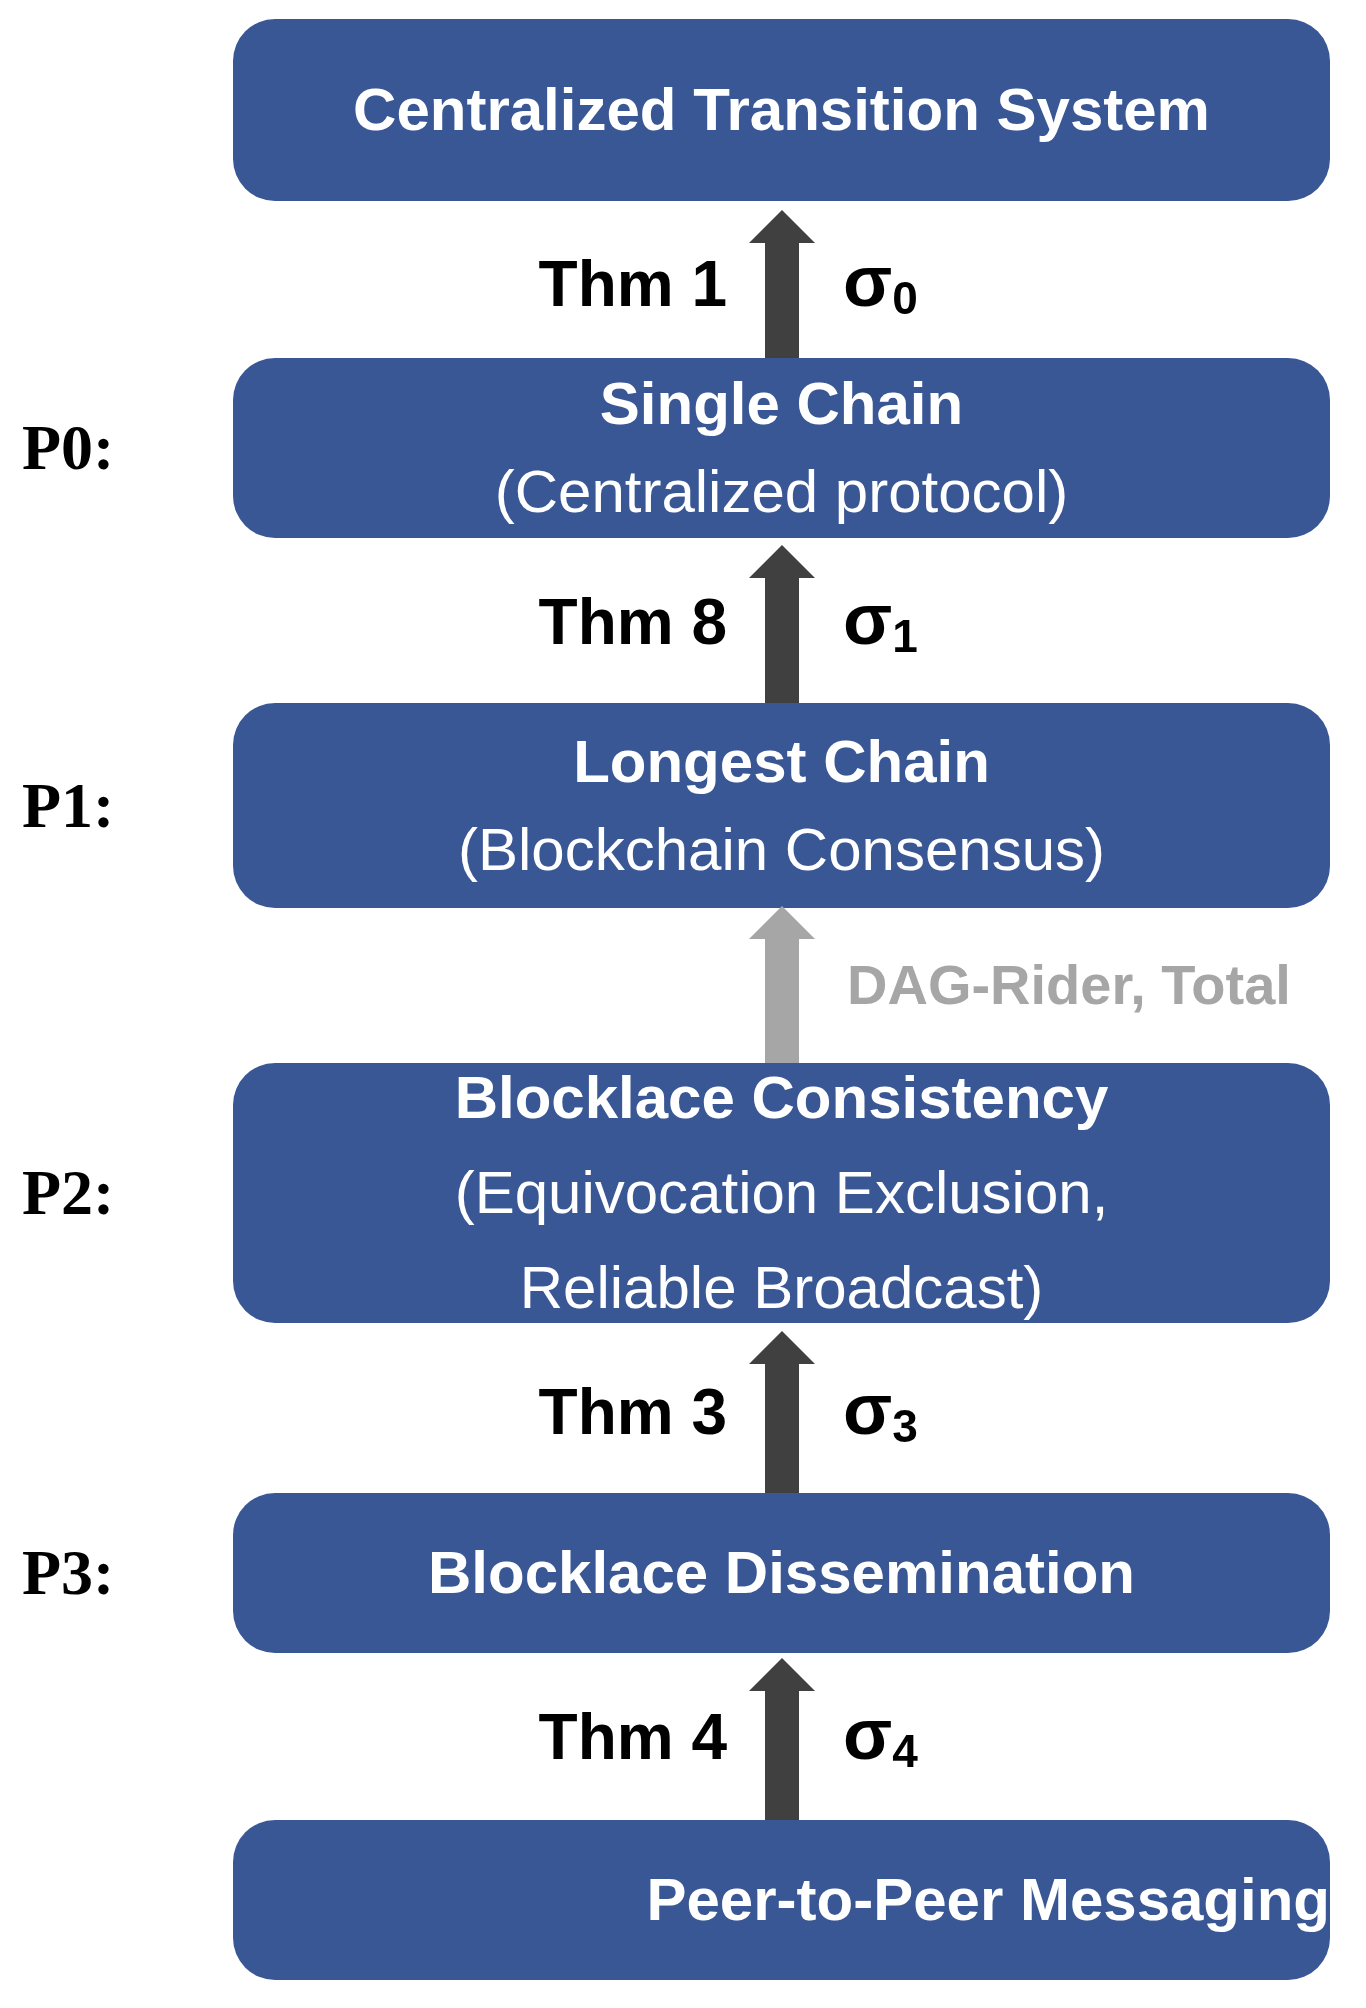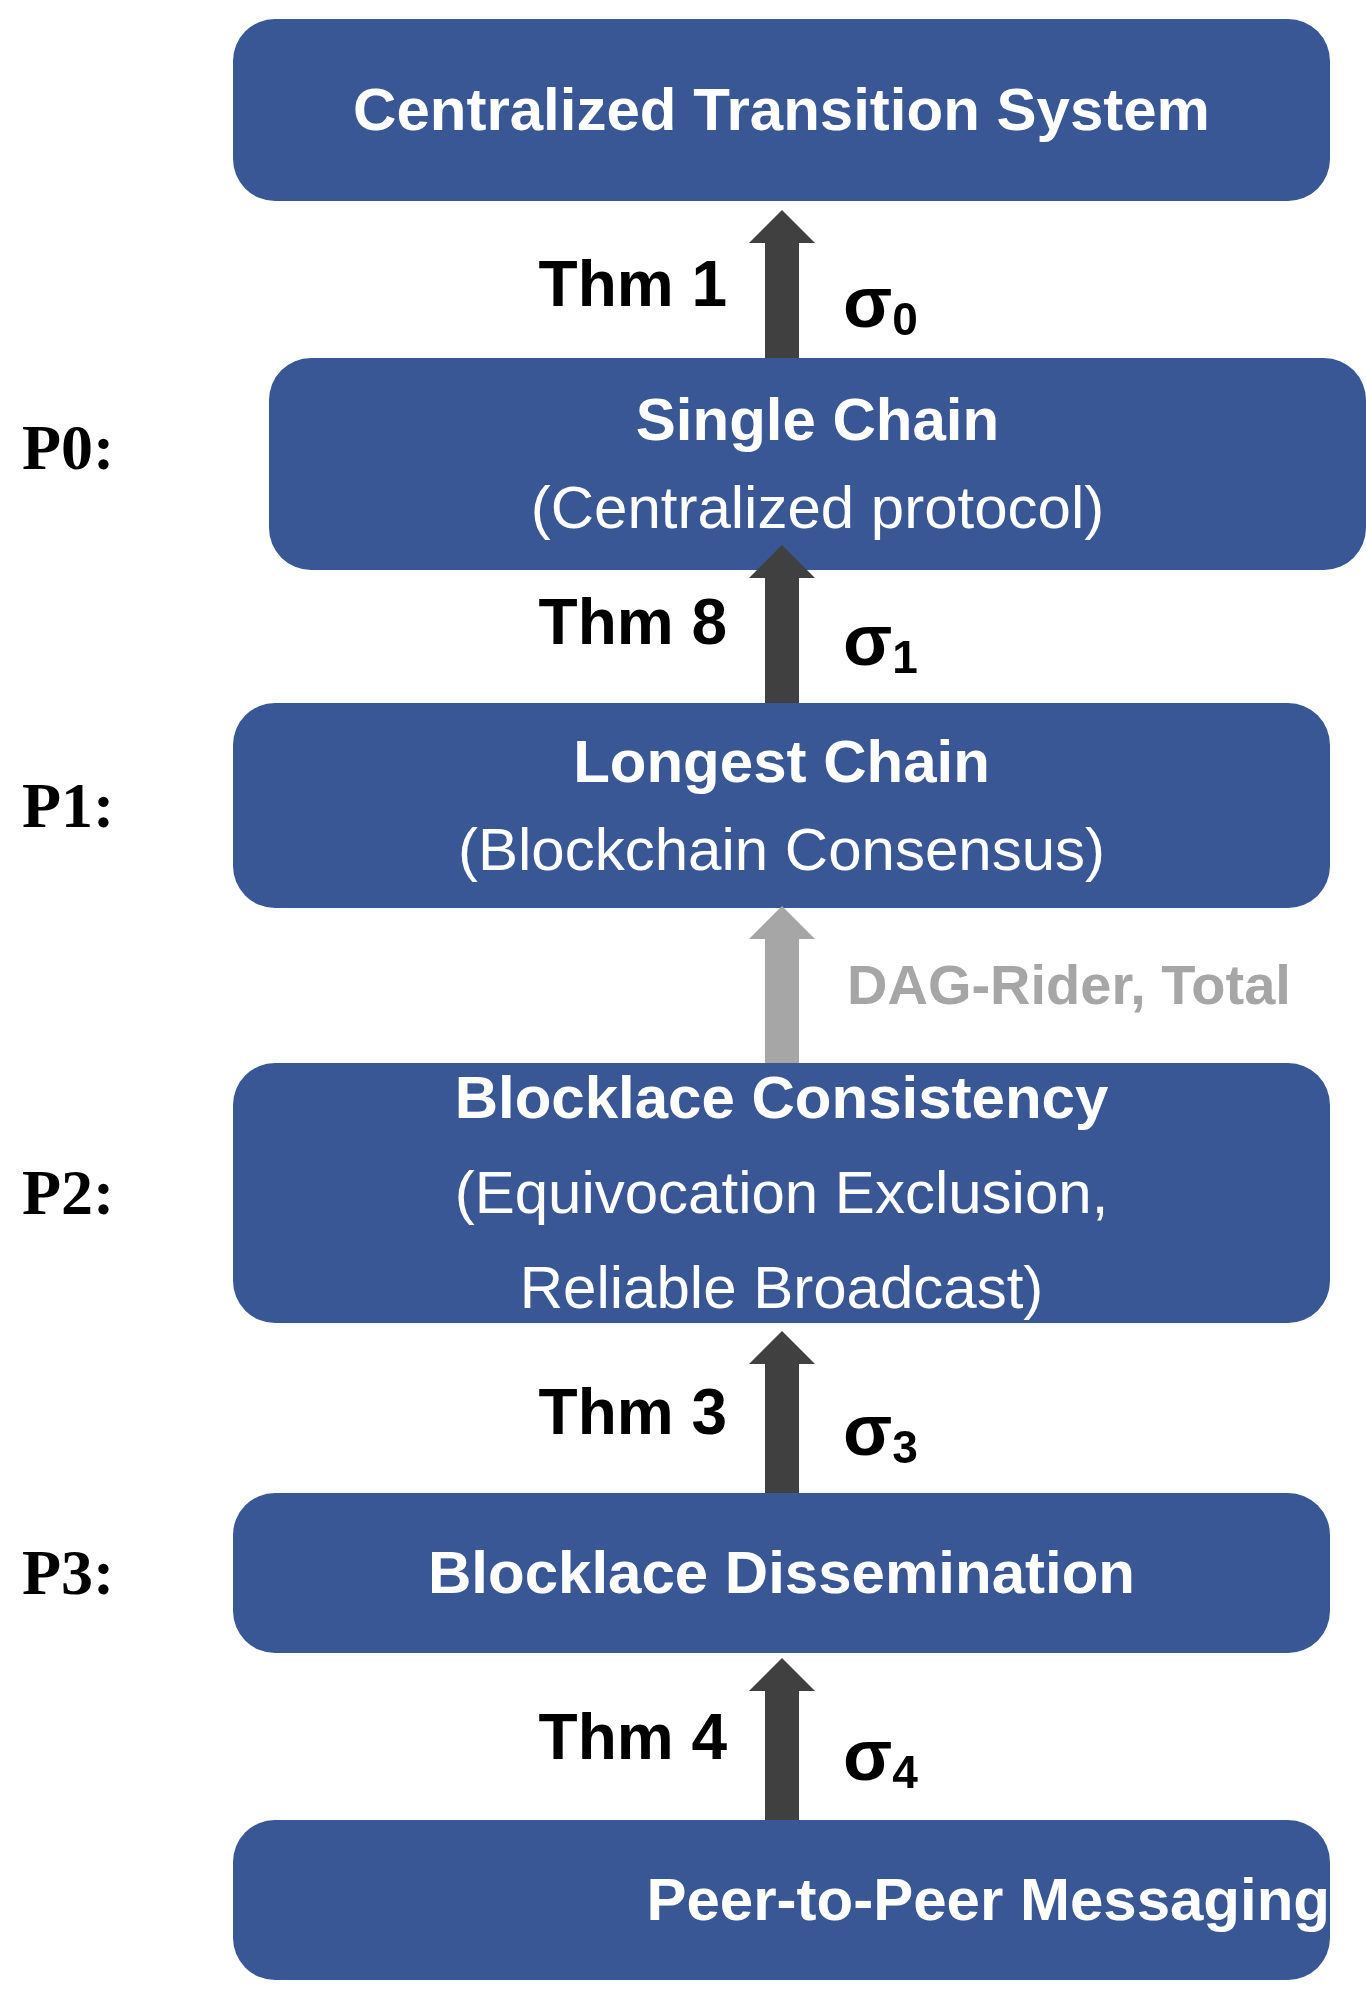--- a/index.html
+++ b/index.html
@@ -19,21 +19,21 @@
     border-radius:42px;
     color:var(--box-text, #ffffff);
     display:flex; flex-direction:column;
     justify-content:center; align-items:center;
     text-align:center;
   }
   .box .t { font-weight:bold; font-size:60px; line-height:88px; white-space:nowrap; }
   .box .s { font-weight:normal; font-size:60px; line-height:88px; white-space:nowrap; }
 
   #box-cts { top:19px;   height:182px; }
-  #box-p0  { top:358px;  height:212px;margin-left:36px; }
+  #box-p0  { top:358px;  height:180px; }
   #box-p1  { top:703px;  height:205px; }
   #box-p2  { top:1063px; height:260px;gap:7px; }
   #box-p3  { top:1493px; height:160px; }
   #box-p4  { top:1820px; height:160px;align-items:flex-end; }
 
   
   .plabel {
     position:absolute; left:22px; width:160px;
     font-size:64px; font-weight:bold;
     color:var(--label-text, #000000);
@@ -72,21 +72,21 @@
   }
   #thm1 { top:239px; }
   #thm2 { top:577px; }
   #thm3 { top:1367px; }
   #thm4 { top:1692px; }
 
   
   .sigma {
     position:absolute; left:843px;
     font-size:72px; font-weight:bold; line-height:90px;
-    color:var(--label-text, #000000); white-space:nowrap;margin-top:21px;
+    color:var(--label-text, #000000); white-space:nowrap;
   }
   .sigma .sub {
     font-size:46px; position:relative; bottom:-0.18em;
   }
   #sigma0 { top:236px; }
   #sigma1 { top:574px; }
   #sigma3 { top:1364px; }
   #sigma4 { top:1689px; }
 
   

